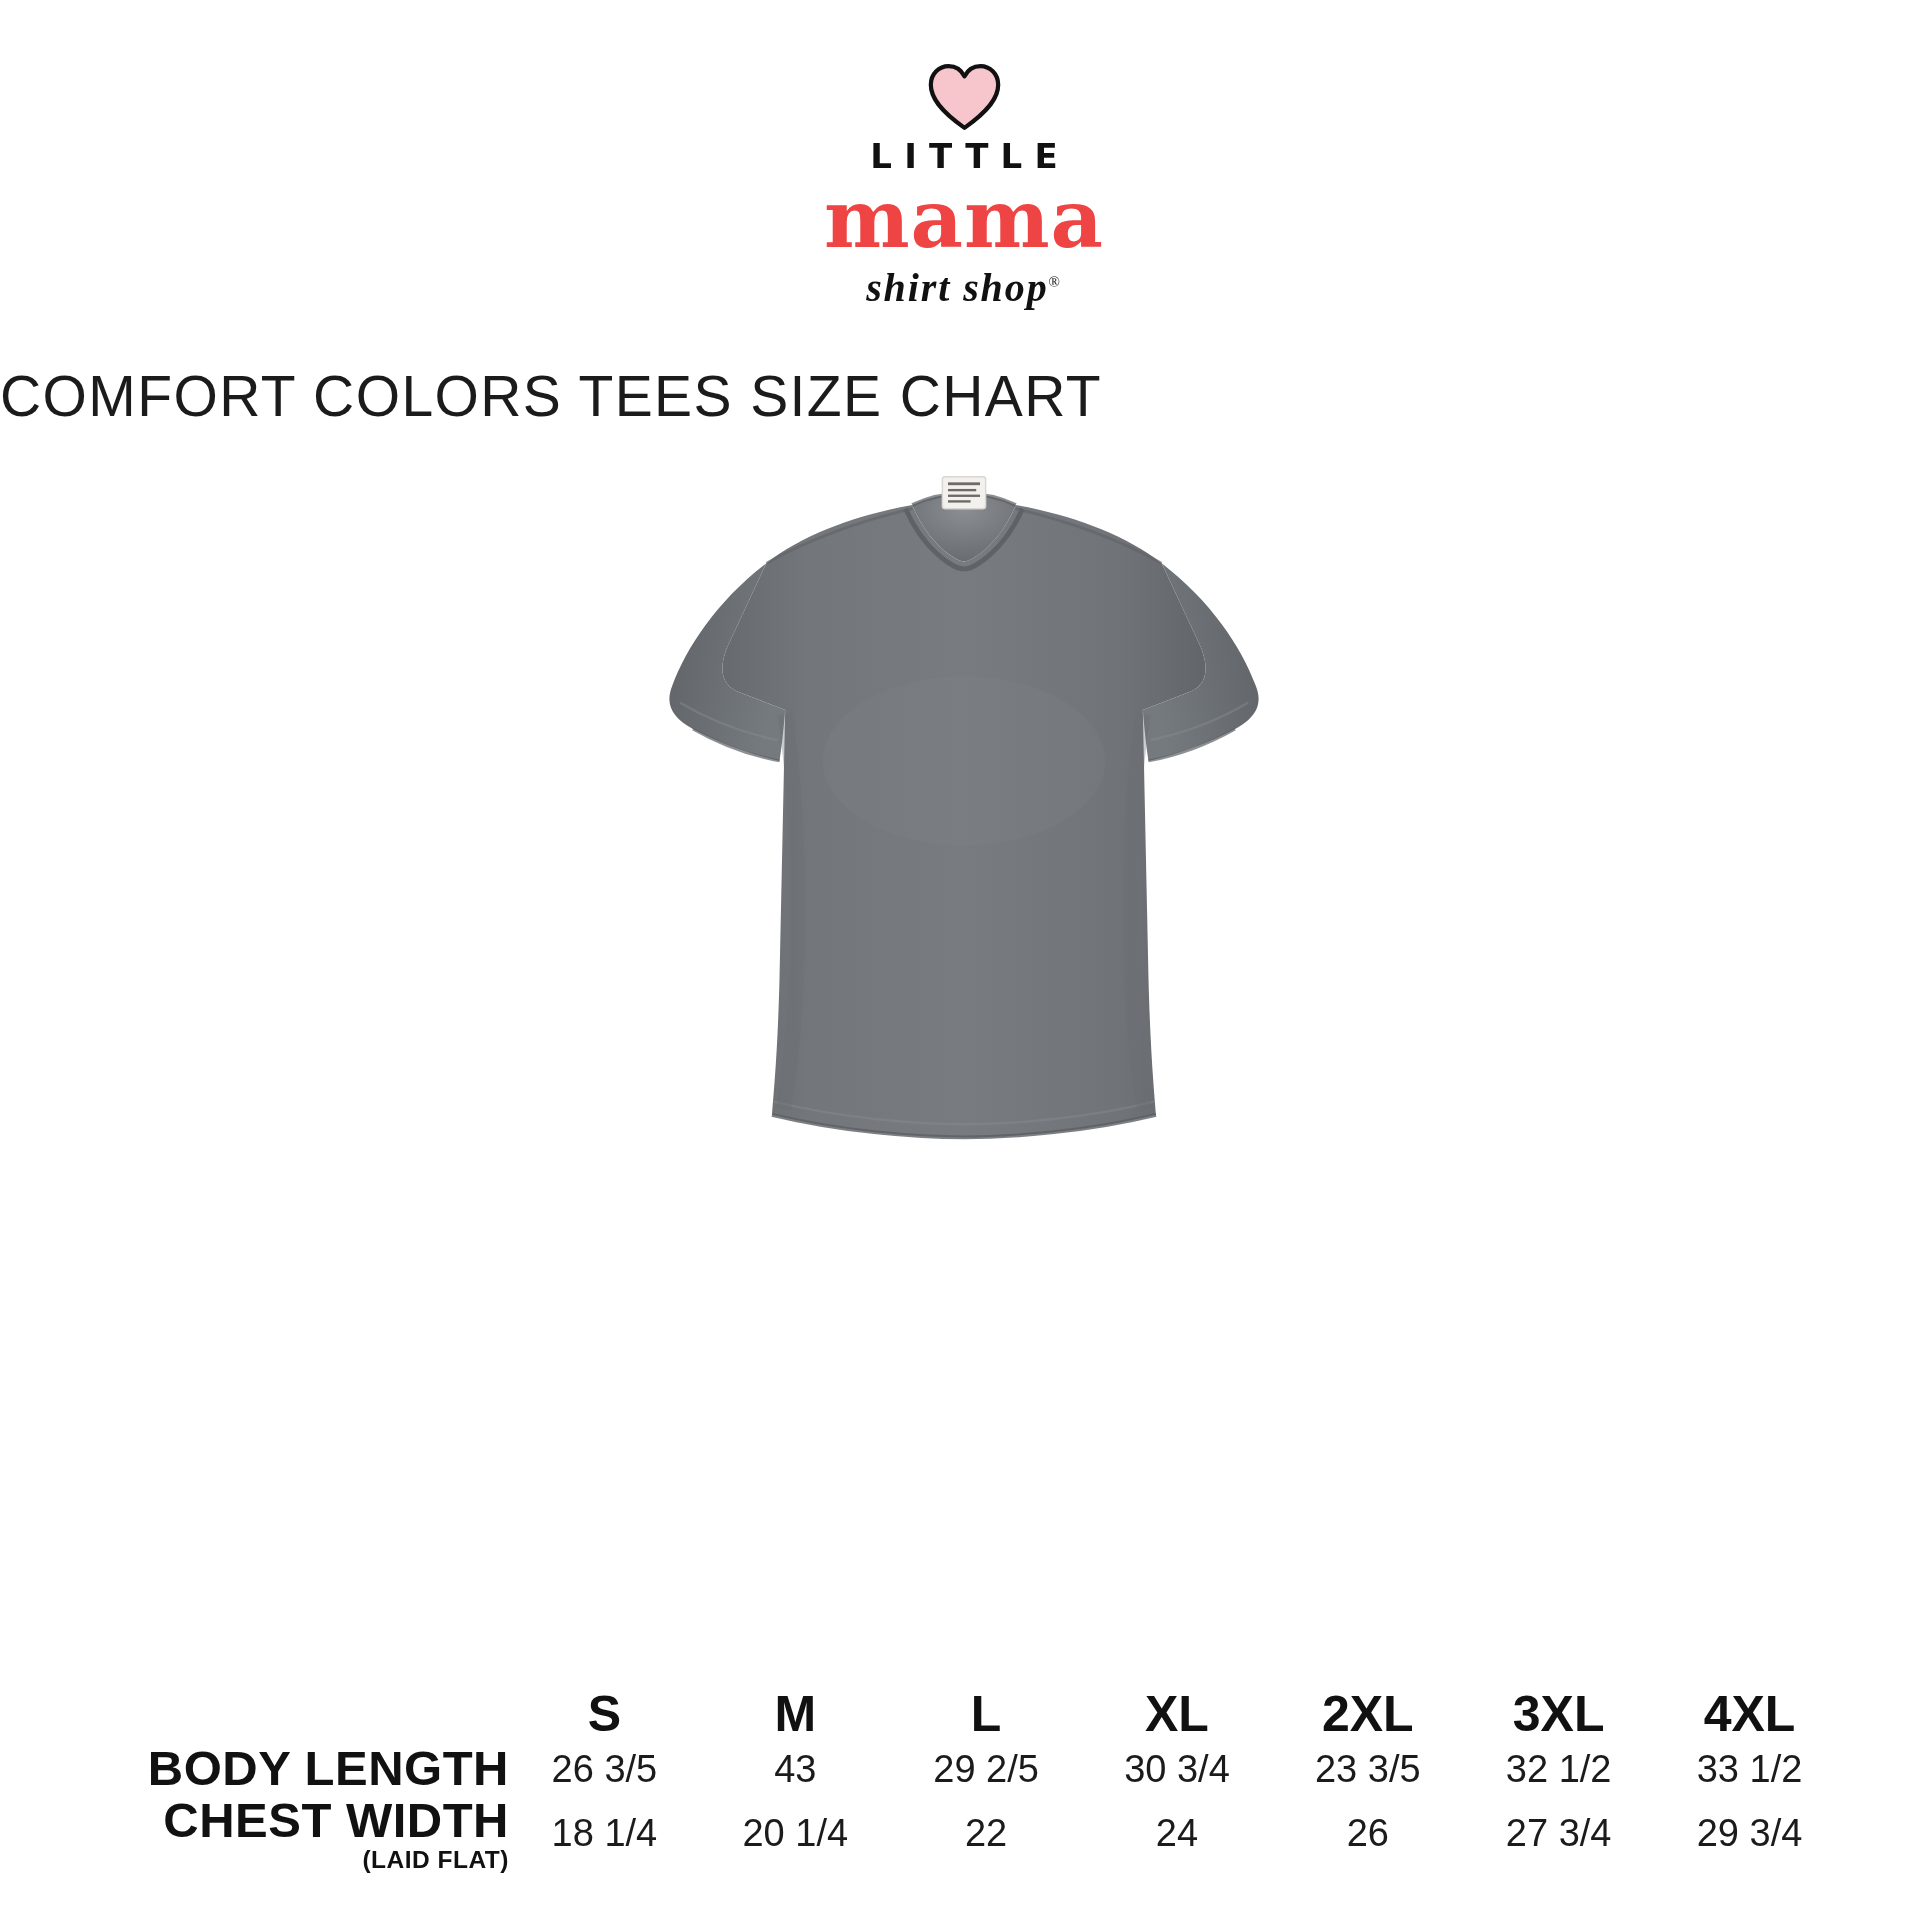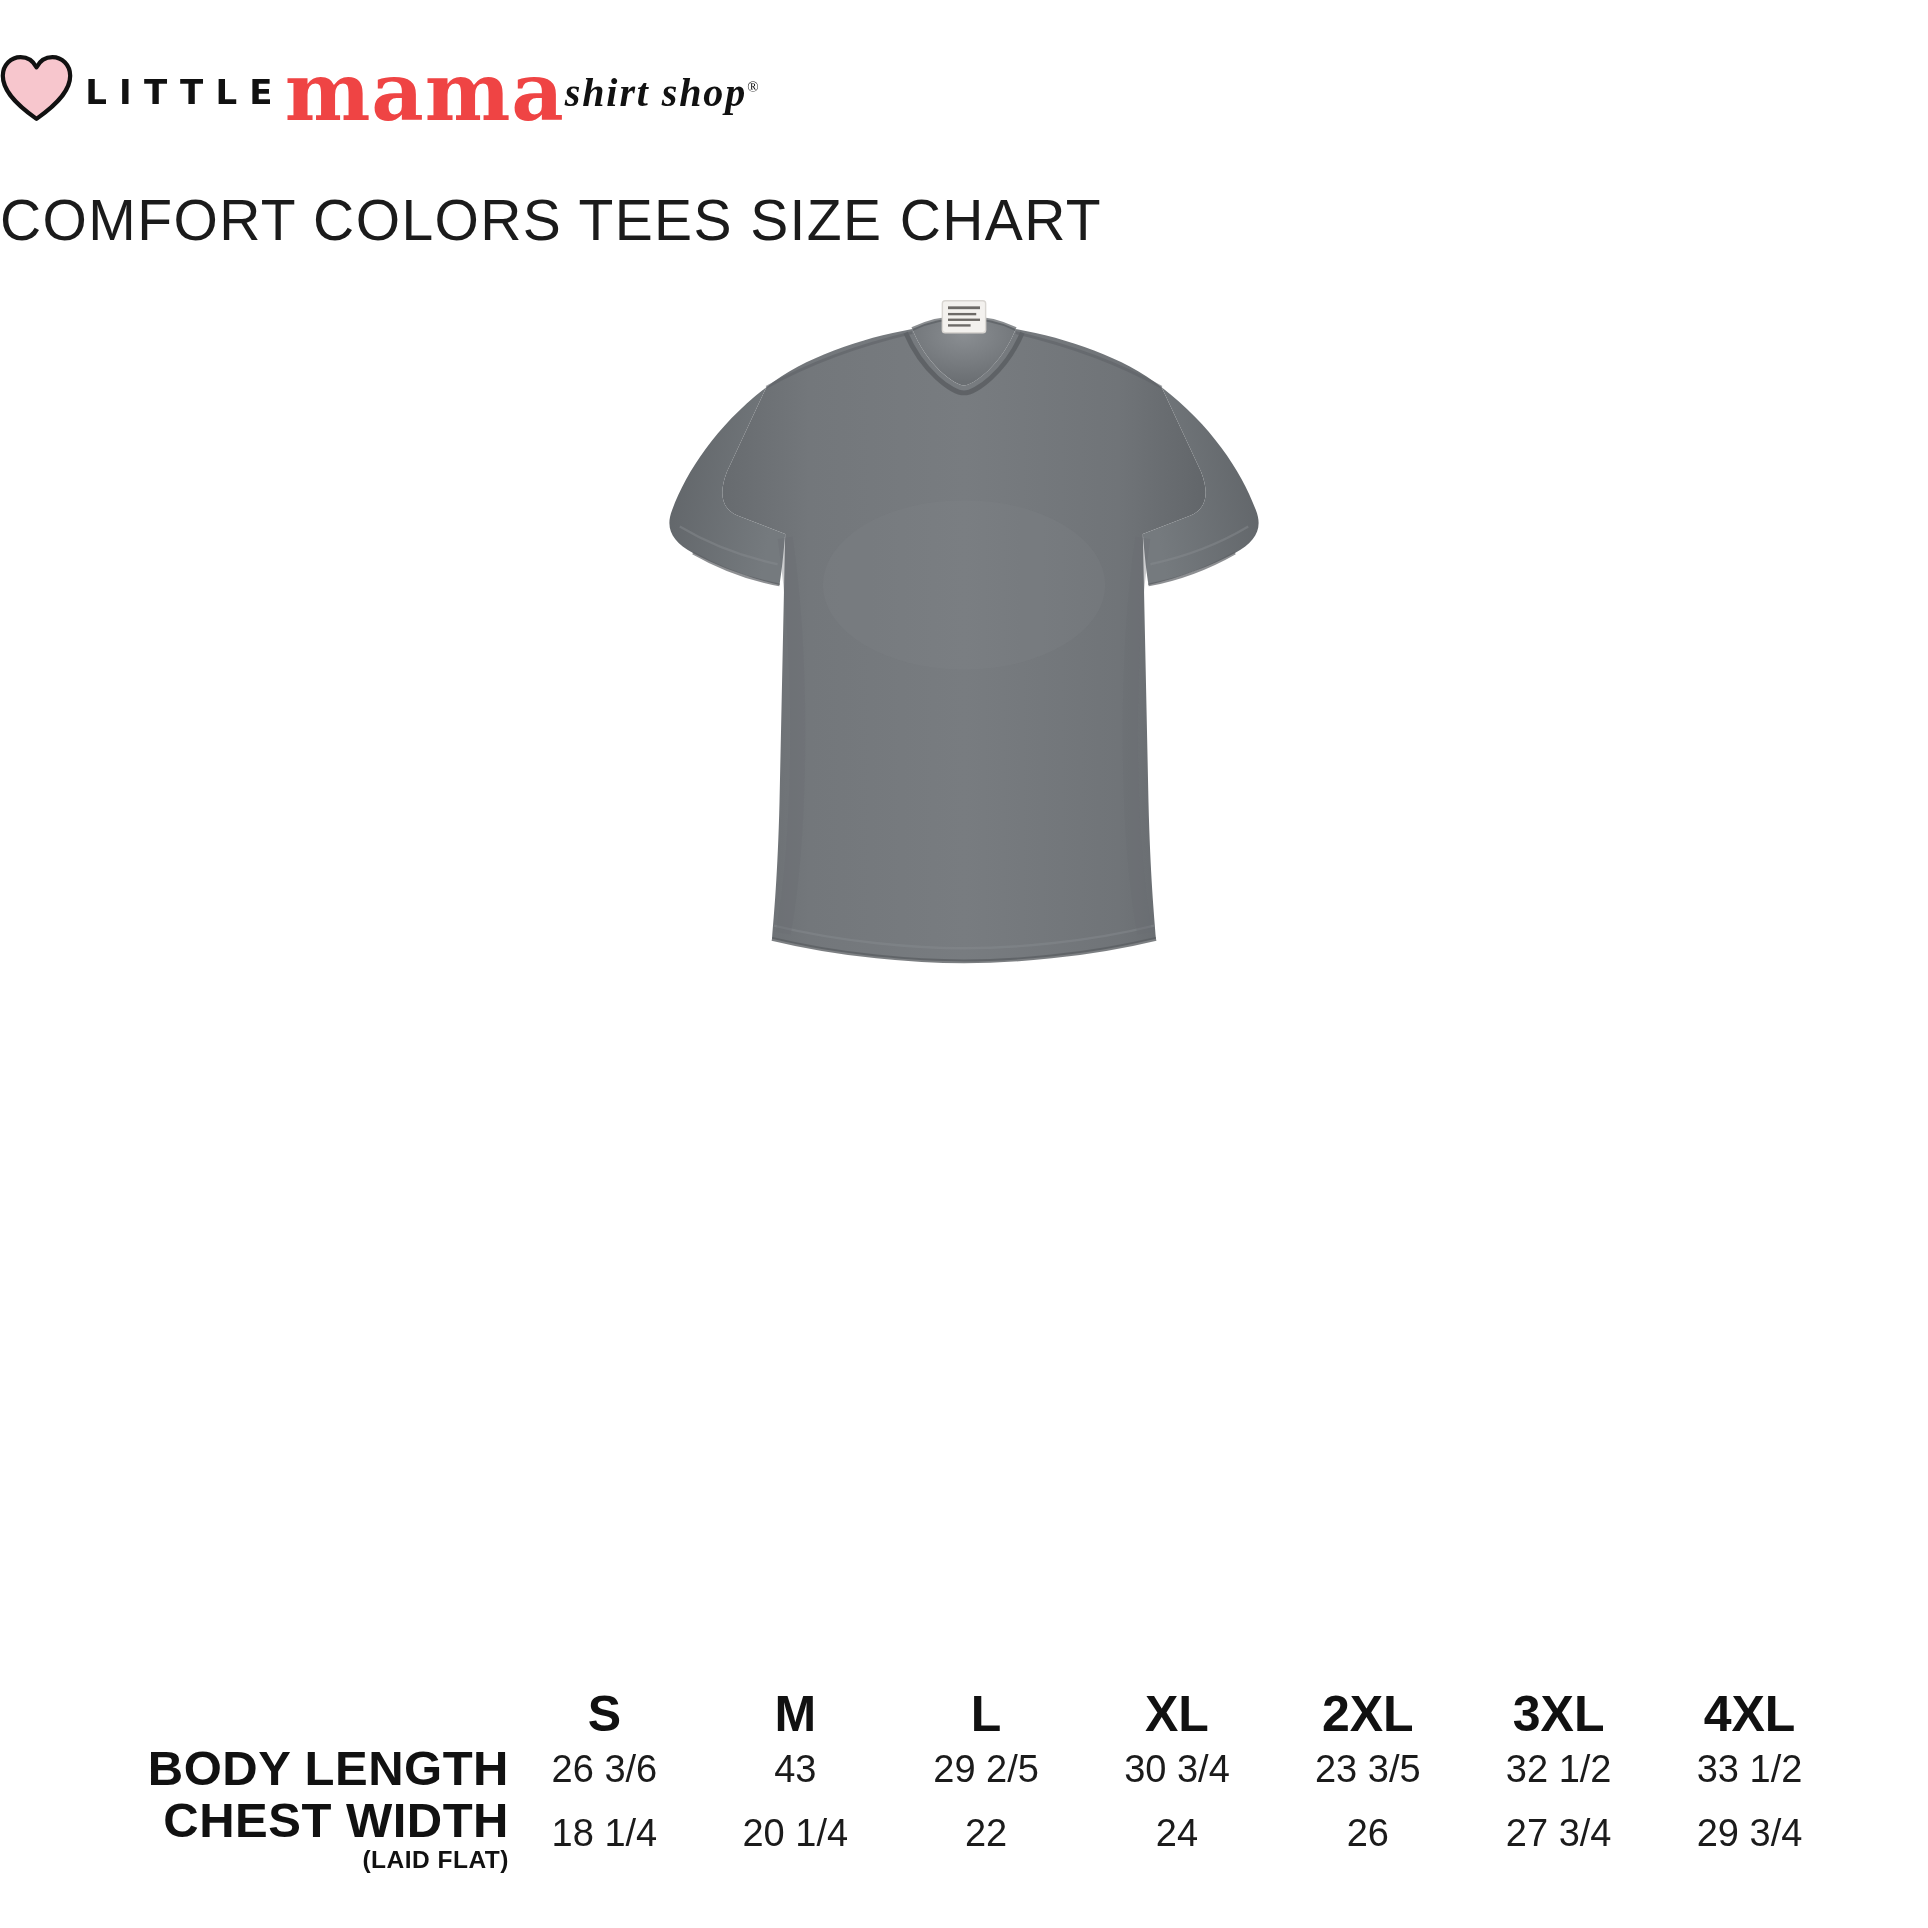--- a/index.html
+++ b/index.html
@@ -13,23 +13,23 @@
     height: 1928px;
     font-family: "Liberation Sans", sans-serif;
     color: #1a1a1a;
     overflow: hidden;
     position: relative;
   }
 
   
   .logo-block {
     width: 100%;
-    padding-top: 45px;
+    padding-top: 63px;
     display: flex;
-    flex-direction: row;
+    flex-direction: column;
     align-items: center;
   }
   .heart-icon {
     width: 73px;
     height: 68px;
     display: block;
   }
   .logo-little {
     font-family: "DejaVu Sans", sans-serif;
     font-weight: 700;
@@ -264,21 +264,21 @@
         <th class="size-head">L</th>
         <th class="size-head">XL</th>
         <th class="size-head">2XL</th>
         <th class="size-head">3XL</th>
         <th class="size-head">4XL</th>
       </tr>
     </thead>
     <tbody>
       <tr class="row-body-length">
         <td class="row-label">BODY LENGTH</td>
-        <td class="cell">26 3/6</td>
+        <td class="cell">26 3/5</td>
         <td class="cell">43</td>
         <td class="cell">29 2/5</td>
         <td class="cell">30 3/4</td>
         <td class="cell">23 3/5</td>
         <td class="cell">32 1/2</td>
         <td class="cell">33 1/2</td>
       </tr>
       <tr>
         <td class="row-label">
           <span>CHEST WIDTH</span>

